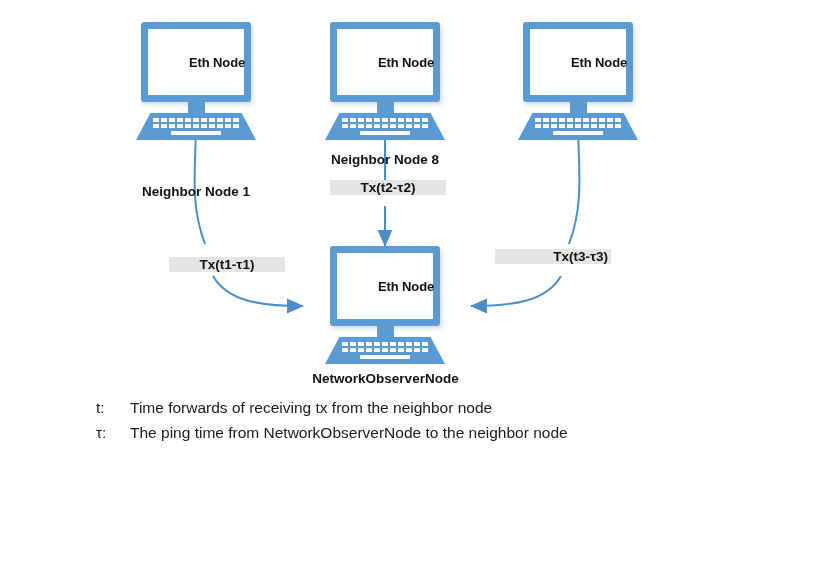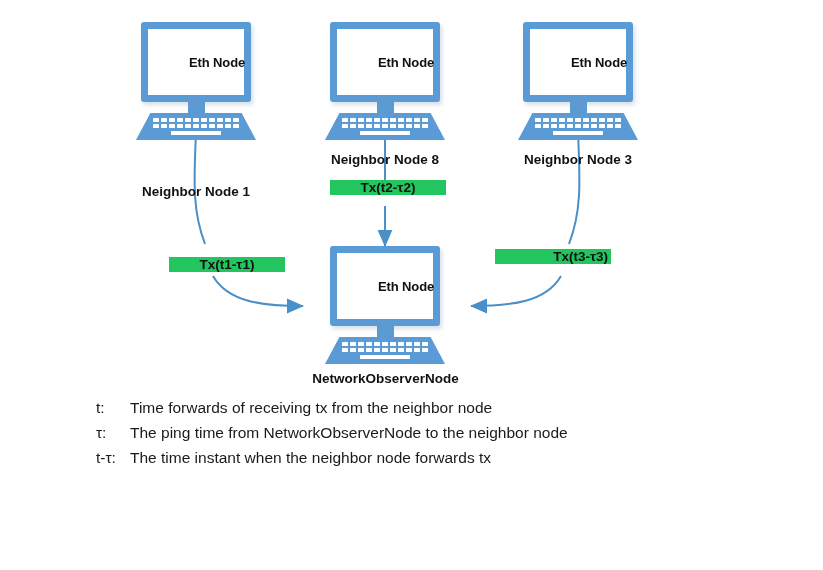--- a/index.html
+++ b/index.html
@@ -113,21 +113,21 @@
     white-space: nowrap;
     text-align: center;
   }
   .edge-label {
     position: absolute;
     font-size: 13.5px;
     font-weight: bold;
     color: #111111;
     white-space: nowrap;
     text-align: center;
-    background: #22c55e;
+    background: #e5e5e5;
     padding: 0 3px;
   }
 
   
   #legend {
     position: absolute;
     left: 96px;
     top: 395px;
     width: 660px;
   }
@@ -285,21 +285,20 @@
             <i class="key"></i>
             <i class="key"></i>
             <i class="key"></i>
             <i class="key"></i>
             <i class="key"></i>
             <i class="key"></i>
         </div>
         <div class="spacebar"></div>
       </div>
     </div>
-    <div class="node-caption" style="left:508px; top:152px; width:140px;">Neighbor Node 3</div>
 
     <div class="computer" style="left:325px; top:246px;">
       <div class="monitor">
         <span class="monitor-label">Eth Node</span>
       </div>
       <div class="neck"></div>
       <div class="keyboard">
         <div class="krow r1">
           <i class="key"></i>
             <i class="key"></i>
@@ -339,20 +338,16 @@
 
   <div id="legend">
     <div class="legend-row">
       <span class="legend-sym">t:</span>
       <span class="legend-txt">Time forwards of receiving tx from the neighbor node</span>
     </div>
     <div class="legend-row">
       <span class="legend-sym">τ:</span>
       <span class="legend-txt">The ping time from NetworkObserverNode to the neighbor node</span>
     </div>
-    <div class="legend-row">
-      <span class="legend-sym">t-τ:</span>
-      <span class="legend-txt">The time instant when the neighbor node forwards tx</span>
-    </div>
   </div>
 
 
 </div>
 
 </body></html>

